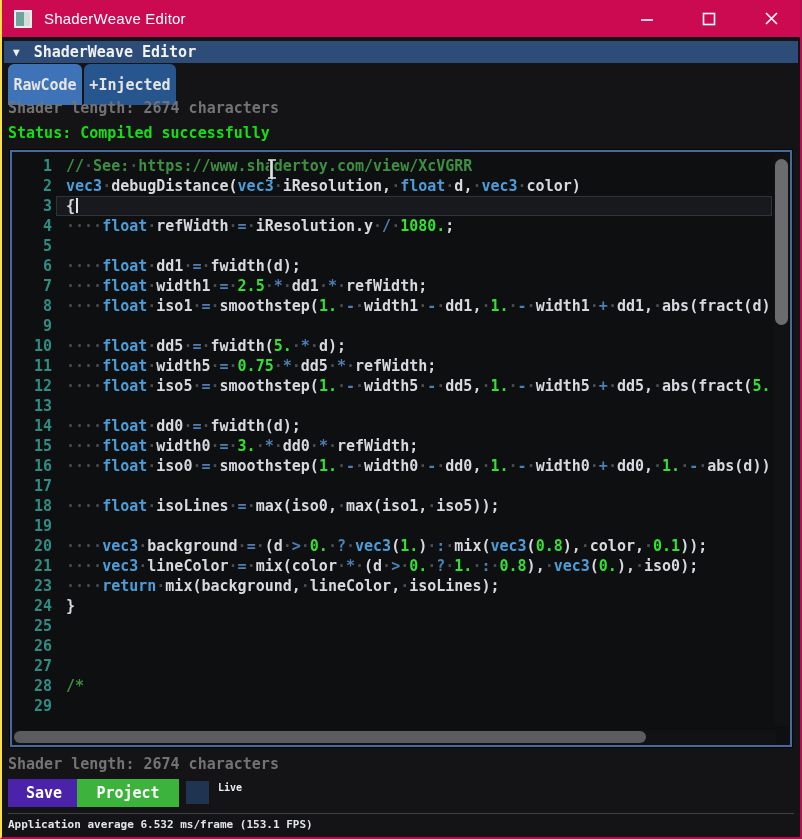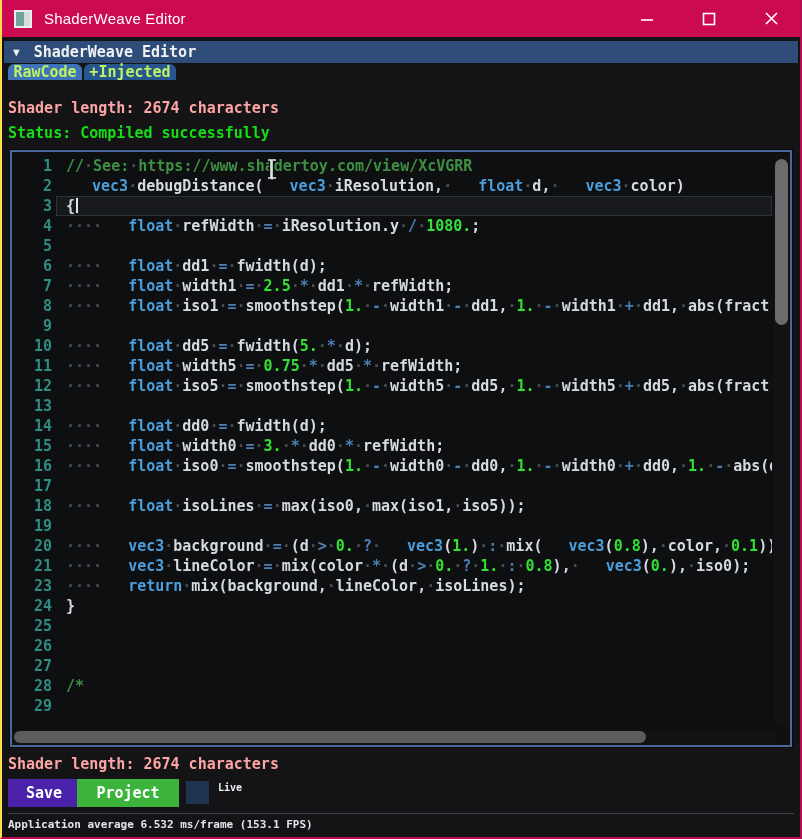--- a/index.html
+++ b/index.html
@@ -29,45 +29,45 @@
   
   .content { position:absolute; left:0; top:37px; width:798px; height:800px; background:#141416; }
   .collapse-header {
     position:absolute; left:2px; top:4px; width:794px; height:22px;
     background:var(--header); display:flex; align-items:center; padding-left:9px;
     color:#f0f2f4; font-size:15px; font-weight:bold;
   }
   .collapse-arrow { font-size:11px; color:#eef1f3; margin-right:14px; }
   .tabbar { position:absolute; left:6px; top:27px; height:24px; display:flex; gap:2px; }
   .tab {
-    height:16px; display:flex; align-items:center; justify-content:center;
-    border-radius:6px 6px 0 0; color:#bef264; font-size:15px; font-weight:bold;text-align:right;
+    height:41px; display:flex; align-items:center; justify-content:center;
+    border-radius:6px 6px 0 0; color:#e5e5e5; font-size:15px; font-weight:bold;text-align:right;
   }
   .tab.active { background:var(--tab_active); width:74px; }
   .tab.inactive { background:var(--tab_inactive); width:92px; }
-  .meta { position:absolute; left:6px; color:#fca5a5; font-size:15px; font-weight:bold; white-space:pre; }
+  .meta { position:absolute; left:6px; color:#737373; font-size:15px; font-weight:bold; white-space:pre; }
   .meta.green { color:var(--status_ok); }
   
   .editor {
     position:absolute; left:8px; top:113px; width:782px; height:597px;
     background:#0e0f10; border:2px solid var(--editor_border);
     box-shadow:0 0 0 1px #08080a; overflow:hidden;
   }
   .code-area { position:absolute; left:0; top:4px; width:760px; }
   .code-row { display:flex; height:20px; line-height:20px; font-size:15px; font-weight:bold; }
   .gutter {
     width:44px; flex:0 0 44px; text-align:right; padding-right:4px;
     color:var(--line_number); user-select:none;
   }
   .line-body { flex:1 1 auto; padding-left:10px; white-space:pre; overflow:hidden; position:relative; }
   .code-row.current .line-body {
     background:#17191d; box-shadow:inset 0 0 0 1px #2e3338;
   }
   .tk-cm { color:var(--comment); }
-  .tk-kw { color:var(--keyword);margin-left:26px; }
+  .tk-kw { color:var(--keyword); }
   .tk-num { color:var(--number); }
   .tk-op { color:var(--operator); }
   .tk-id, .tk-pt { color:var(--text); }
   .tk-ws { color:#4a4e52; }
   .caret {
     display:inline-block; width:2px; height:15px; background:#dfe2e6;
     vertical-align:-2px; margin-left:1px;
   }
   .vscroll { position:absolute; right:1px; top:2px; width:15px; height:572px; background:#121214; }
   .vthumb { position:absolute; left:1px; top:5px; width:13px; height:166px; background:#6c6c6e; border-radius:7px; }

